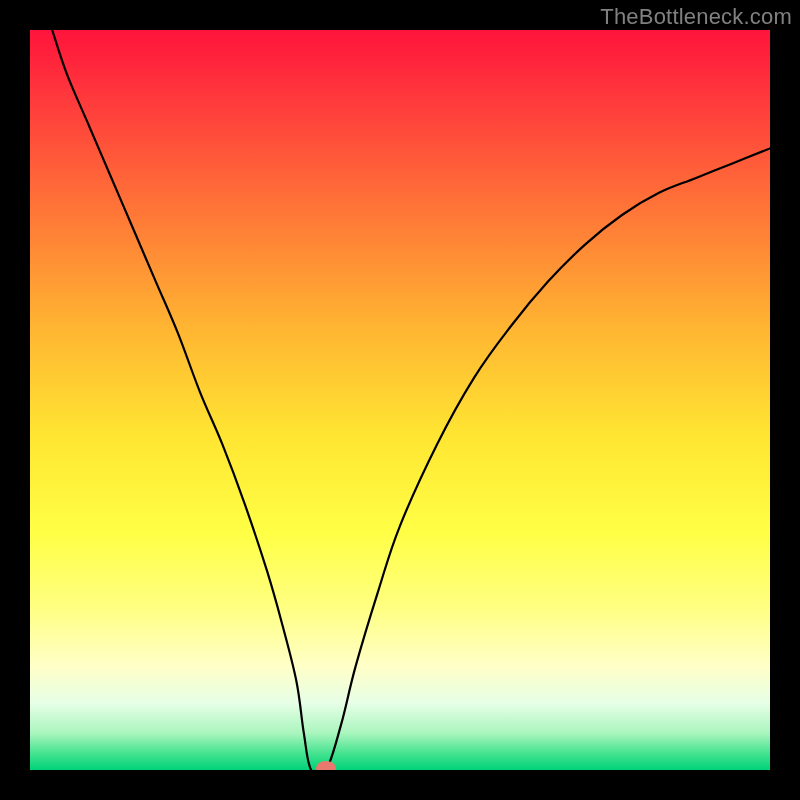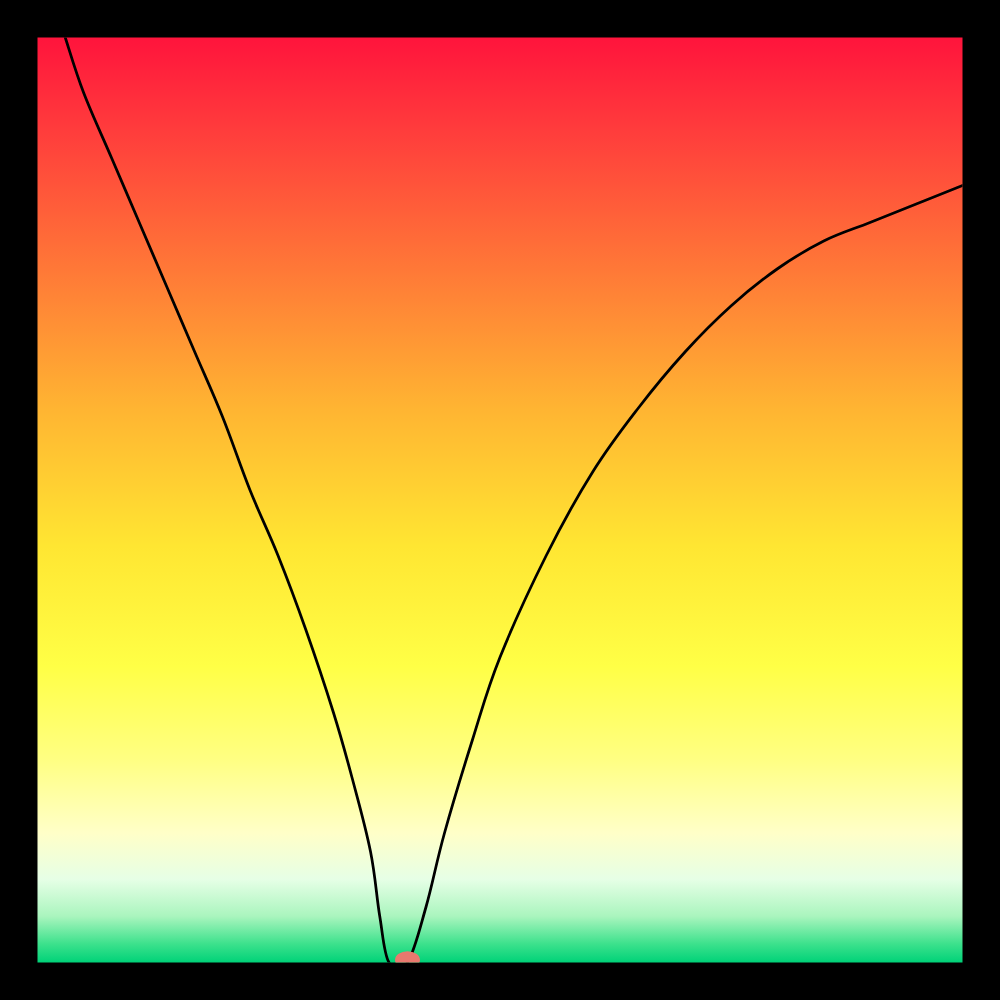--- a/index.html
+++ b/index.html
@@ -51,19 +51,20 @@
     inset: 0;
   }
   .marker {
     fill: #e9796e;
   }
 </style>
 </head>
 <body>
 
 <div class="container">
+  <div class="watermark">TheBottleneck.com</div>
   <div class="plot-area">
     <svg class="curve" viewBox="0 0 740 740" preserveAspectRatio="none">
       <path id="curve-path" fill="none" stroke="#000" stroke-width="2.2" stroke-linejoin="round" stroke-linecap="round" d="M 22.2 0 C 24.864 7.992000000000016 30.34 27.084000000000085 37 44.40000000000009 C 43.66 61.71600000000009 51.208 77.55200000000006 59.2 96.20000000000005 C 67.19200000000001 114.84800000000003 73.408 129.352 81.4 148 C 89.39200000000001 166.648 95.608 181.15200000000007 103.60000000000001 199.80000000000007 C 111.59200000000001 218.44800000000006 117.808 232.95199999999997 125.80000000000001 251.59999999999997 C 133.792 270.24799999999993 140.008 283.42 148 303.40000000000003 C 155.992 323.38000000000005 162.20800000000003 342.62 170.20000000000002 362.59999999999997 C 178.192 382.5799999999999 184.40800000000002 394.41999999999996 192.4 414.4 C 200.392 434.38 206.608 450.956 214.6 473.6 C 222.59199999999998 496.244 230.14000000000001 518.888 236.8 540.2 C 243.46 561.5120000000001 246.27200000000002 572.02 251.60000000000002 592 C 256.928 611.98 262.404 631.22 266.4 651.2 C 270.39599999999996 671.1800000000001 271.136 687.016 273.8 703 C 276.464 718.984 277.204 733.34 281.2 740 C 285.19599999999997 746.66 290.67199999999997 747.992 296 740 C 301.32800000000003 732.008 305.472 714.248 310.8 695.6 C 316.12800000000004 676.952 318.94000000000005 660.376 325.6 636.4 C 332.26 612.424 339.80799999999994 587.708 347.79999999999995 562.4 C 355.792 537.092 359.344 522.4399999999999 370 495.79999999999995 C 380.656 469.15999999999997 393.68000000000006 441.03999999999996 407.00000000000006 414.4 C 420.32000000000005 387.76 430.68 369.11199999999997 444 347.79999999999995 C 457.32 326.48799999999994 467.68 313.316 481 296 C 494.32 278.684 504.68 266.25199999999995 518 251.59999999999997 C 531.32 236.94799999999998 541.68 226.58800000000002 555 214.60000000000002 C 568.32 202.61200000000002 578.68 194.324 592 185 C 605.32 175.676 615.68 169.45999999999995 629 162.79999999999995 C 642.32 156.13999999999996 652.68 153.32799999999997 666 148 C 679.32 142.67200000000003 689.68 138.52800000000005 703 133.20000000000005 C 716.32 127.87200000000004 733.34 121.064 740 118.39999999999998"></path>
       <ellipse id="marker-dot" class="marker" rx="10" ry="7" cx="296" cy="738"></ellipse>
     </svg>
   </div>
 </div>
 
 </body></html>

